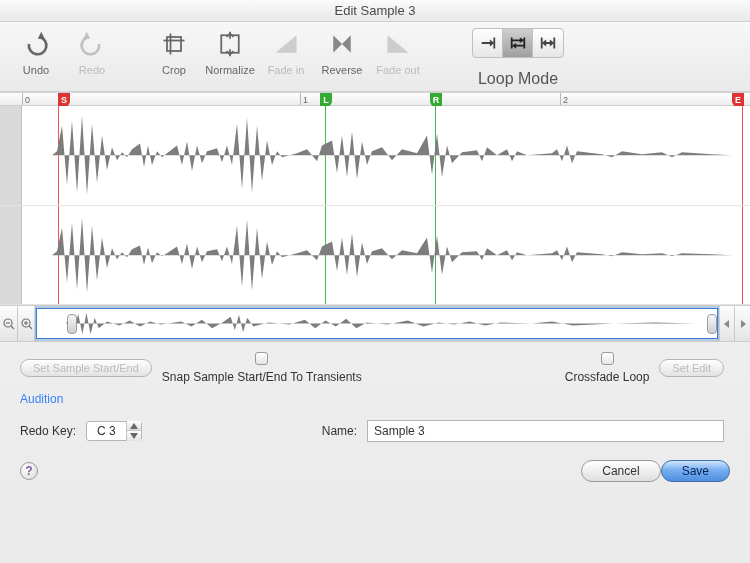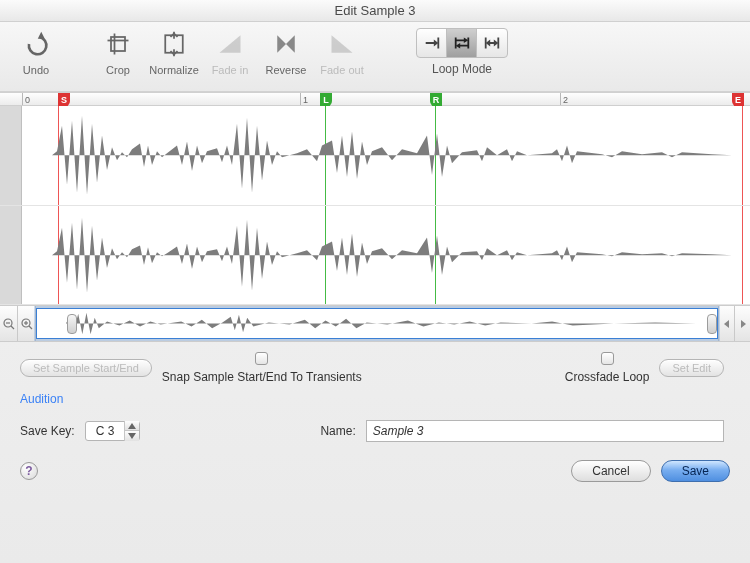--- a/index.html
+++ b/index.html
@@ -46,21 +46,21 @@
     display:flex; border:1px solid #bfbfbf; border-radius:4px; overflow:hidden;
     background:linear-gradient(#ffffff,#e6e6e6); height:30px;
   }
   .loop-seg .seg {
     width:30px; height:28px; display:flex; align-items:center; justify-content:center;
     border-right:1px solid #bfbfbf;
   }
   .loop-seg .seg:last-child{border-right:none;}
   .loop-seg .seg.selected{background:linear-gradient(#cfcfcf,#9f9f9f);}
   .loop-seg svg{width:18px;height:18px;}
-  .loop-lbl{font-size:12px; color:#555; margin-top:4px;}
+  .loop-lbl{font-size:16px; color:#555; margin-top:12px;}
 
   
   .ruler {
     position:relative; height:14px; background:linear-gradient(#fefefe,#ececec);
     border-top:1px solid #d0d0d0; border-bottom:1px solid #cfcfcf;
     font-size:9px; color:#666;
   }
   .ruler .tick{position:absolute; top:0; border-left:1px solid #b8b8b8; height:100%; padding-left:2px; line-height:14px;}
   .ruler .marker-s,.ruler .marker-e,.ruler .marker-l,.ruler .marker-r{
     position:absolute; top:0; width:12px; height:14px; font-size:9px; font-weight:bold;
@@ -133,26 +133,26 @@
   .rootkey-box{
     display:flex; align-items:center; border:1px solid #b5b5b5; background:#fff;
     height:20px; border-radius:3px;
   }
   .rootkey-box .val{padding:0 10px; font-size:12px;}
   .stepper{display:flex; flex-direction:column; border-left:1px solid #c5c5c5;}
   .stepper div{width:14px; height:10px; display:flex; align-items:center; justify-content:center; background:linear-gradient(#fdfdfd,#e2e2e2);}
   .stepper div:first-child{border-bottom:1px solid #c5c5c5;}
   .stepper svg{width:8px;height:6px;}
 
-  .name-input{flex:1; height:22px; border:1px solid #b5b5b5; background:#fff; padding:0 6px; font-size:12px; display:flex; align-items:center;font-style:italic;}
+  .name-input{flex:1; height:22px; border:1px solid #b5b5b5; background:#fff; padding:0 6px; font-size:12px; display:flex; align-items:center;}
 
   .help{width:18px; height:18px; border:1px solid #9a9a9a; border-radius:50%; display:flex; align-items:center; justify-content:center;
     background:radial-gradient(circle at 35% 30%, #fff, #d9d9d9); font-size:12px; color:#7b5a9e; font-weight:bold;}
 
-  .footer{display:flex; justify-content:center; gap:10px; padding:0 20px 12px;}
+  .footer{display:flex; justify-content:center; padding:0 20px 12px;}
   .btn{
     padding:3px 20px; border:1px solid #9a9a9a; border-radius:12px; font-size:12px;
     background:linear-gradient(#ffffff,#dedede);
   }
   .btn.primary{
     background:linear-gradient(#cfe6ff,#78aef0 45%,#4f8fe0);
     border-color:#3f6fae; color:#083; color:#002a66; color:#000;
     color:#09254d;
   }
   .btn.primary span{color:#062553;margin-top:12px;}
@@ -166,20 +166,29 @@
 <div class="toolbar">
   <div class="tb-group">
     <div class="tb-btn">
       <div class="ico">
         <svg viewBox="0 0 32 32">
             <path d="M20 8 A10 10 0 1 1 8 16" fill="none" stroke="#666" stroke-width="3"></path>
             <path d="M22 2 L18 10 L26 10 Z" fill="#666"></path>
           </svg>
       </div>
       <div class="lbl">Undo</div>
+    </div>
+    <div class="tb-btn disabled">
+      <div class="ico">
+        <svg viewBox="0 0 32 32">
+            <path d="M12 8 A10 10 0 1 0 24 16" fill="none" stroke="#666" stroke-width="3"></path>
+            <path d="M10 2 L14 10 L6 10 Z" fill="#666"></path>
+          </svg>
+      </div>
+      <div class="lbl">Redo</div>
     </div>
   </div>
   <div class="tb-sep"></div>
   <div class="tb-group">
     <div class="tb-btn">
       <div class="ico">
         <svg viewBox="0 0 32 32">
             <rect x="8" y="8" width="16" height="16" fill="none" stroke="#666" stroke-width="2"></rect>
             <line x1="4" y1="12" x2="28" y2="12" stroke="#666" stroke-width="2"></line>
             <line x1="12" y1="4" x2="12" y2="28" stroke="#666" stroke-width="2"></line>
@@ -335,21 +344,21 @@
       <span>Crossfade Loop</span>
     </label>
     <div class="pill-btn disabled">Set Edit</div>
   </div>
 
   <div class="fieldset">
     <div class="legend">Audition</div>
   </div>
 
   <div class="row kv">
-    <span class="kv-label">Save Key:</span>
+    <span class="kv-label">Redo Key:</span>
     <div class="rootkey-box">
       <span class="val">C 3</span>
       <div class="stepper">
         <div>
             <svg viewBox="0 0 8 6">
               <path d="M0 6 L4 0 L8 6 Z" fill="#666"></path>
             </svg>
           </div>
         <div>
             <svg viewBox="0 0 8 6">

